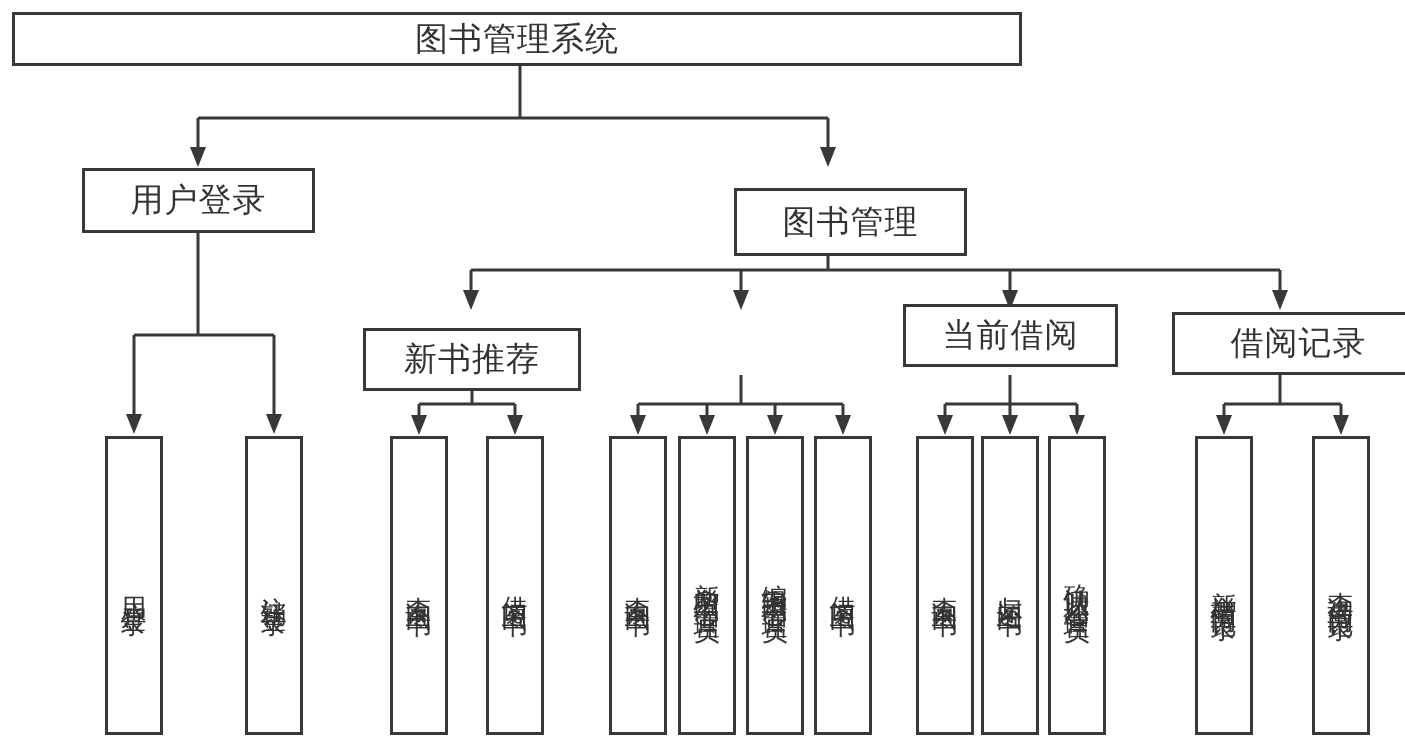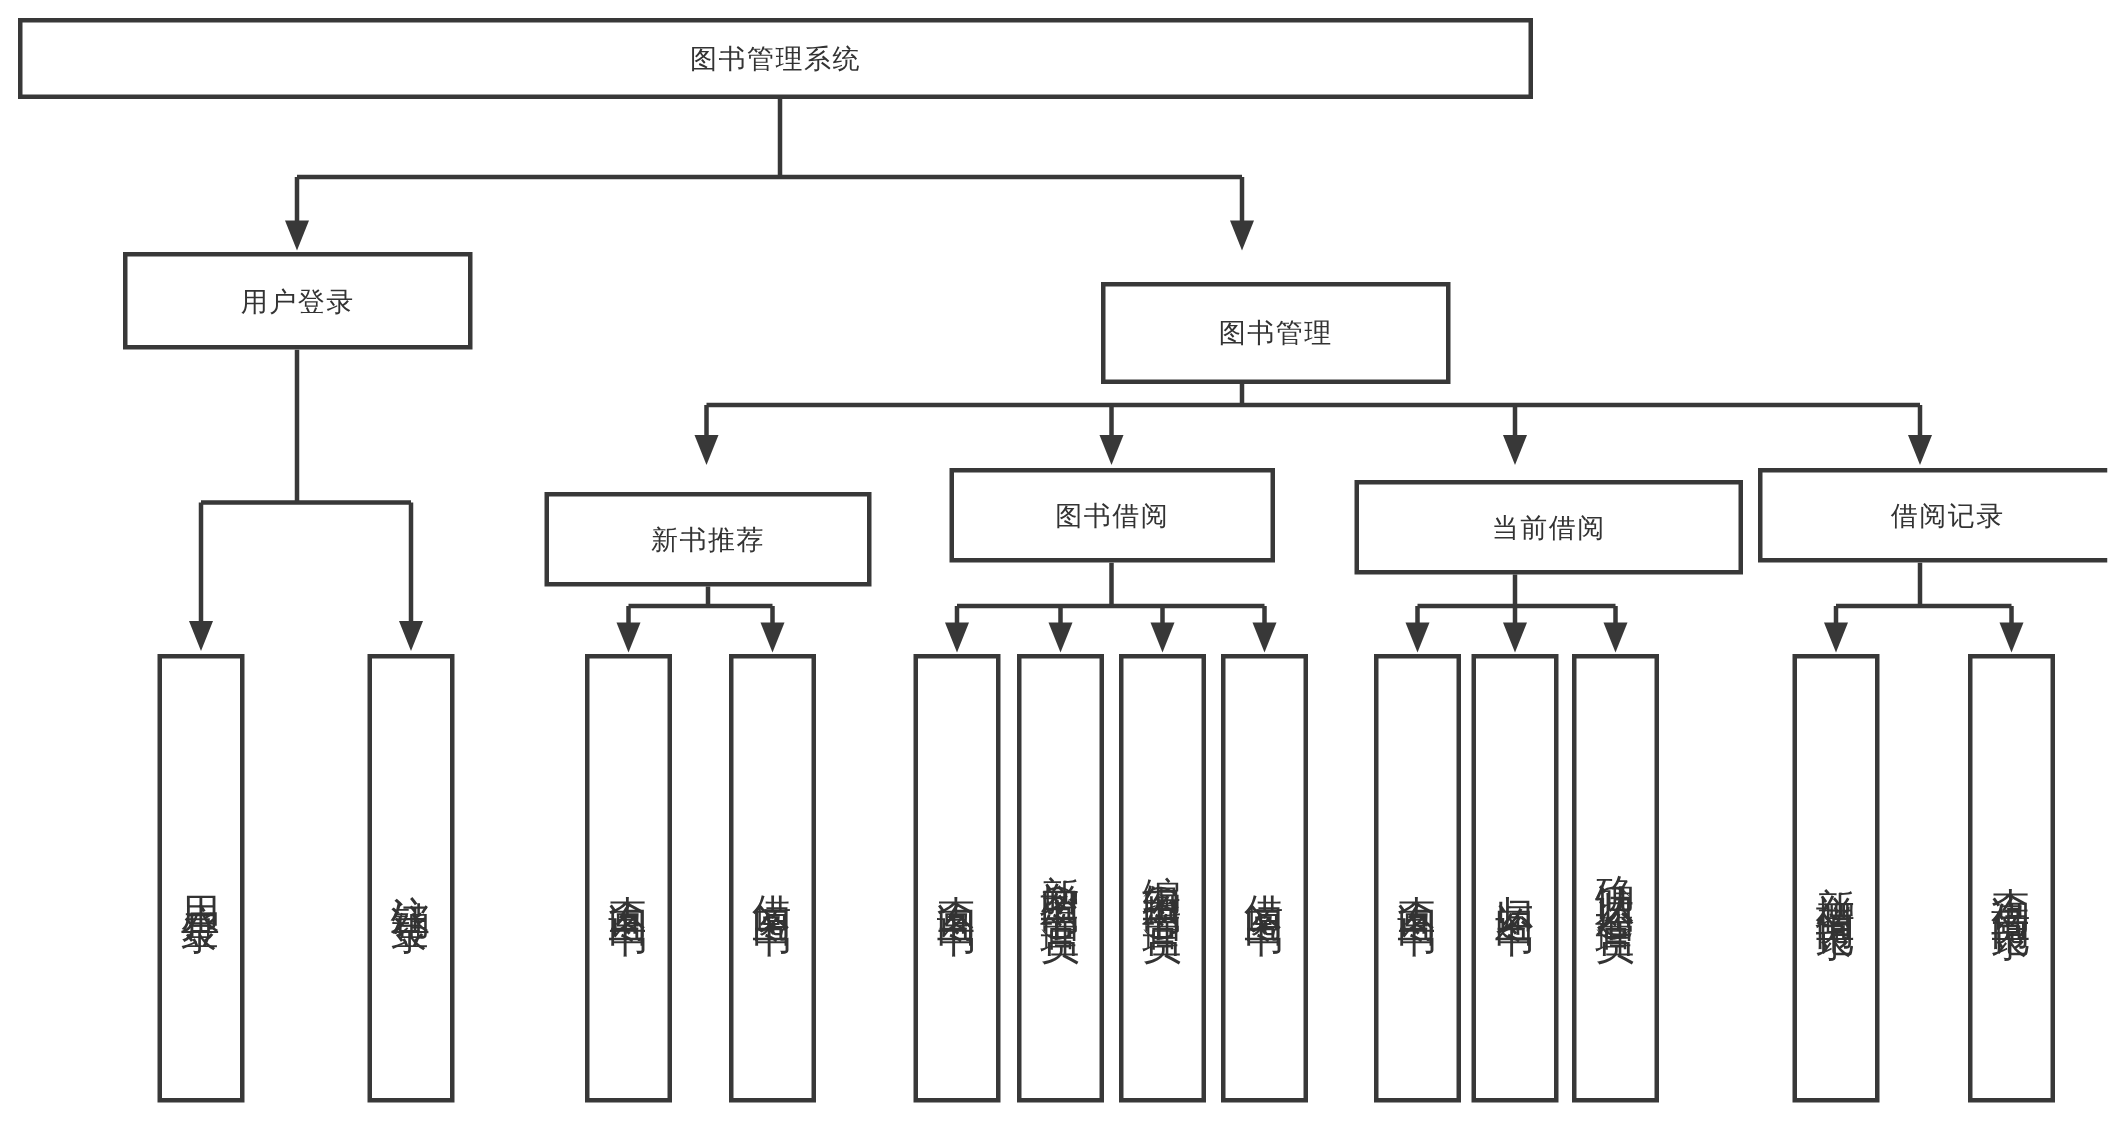--- a/index.html
+++ b/index.html
@@ -21,41 +21,41 @@
     position: absolute;
     box-sizing: border-box;
     background: #ffffff;
     border: 3px solid #383838;
     display: flex;
     align-items: center;
     justify-content: center;
     z-index: 2;
   }
   .hlabel {
-    font-size: 18px;
+    font-size: 33px;
     color: #333333;
     letter-spacing: 1px;
     white-space: nowrap;
   }
   .vlabel {
     writing-mode: vertical-rl;
     text-orientation: mixed;
     font-size: 26px;
     letter-spacing: 5px;
     color: #333333;
     line-height: 1;
     white-space: nowrap;
   }
   
   .n-root   { left: 12px;   top: 12px;  width: 1010px; height: 54px; }
   .n-login  { left: 82px;   top: 168px; width: 233px;  height: 65px; }
   .n-mgmt   { left: 734px;  top: 168px; width: 233px;  height: 68px; margin-top: 20px; }
   .n-rec    { left: 363px;  top: 328px; width: 218px;  height: 63px; }
   .n-bb     { left: 633px;  top: 312px; width: 217px;  height: 63px; }
-  .n-cb     { left: 903px;  top: 320px; width: 259px;  height: 63px; }
+  .n-cb     { left: 903px;  top: 304px; width: 215px;  height: 63px; }
   .n-br     { left: 1172px; top: 312px; width: 253px;  height: 63px; }
   
   .leaf { top: 436px; width: 58px; height: 299px; }
   .l-e1 { left: 105px; }
   .l-e2 { left: 245px; }
   .l-a1 { left: 390px; }
   .l-a2 { left: 486px; }
   .l-b1 { left: 609px; }
   .l-b2 { left: 678px; }
   .l-b3 { left: 746px; }
@@ -124,23 +124,20 @@
   <div class="node n-login">
     <span class="hlabel">用户登录</span>
   </div>
   <div class="node n-mgmt">
     <span class="hlabel">图书管理</span>
   </div>
 
   <div class="node n-rec">
     <span class="hlabel">新书推荐</span>
   </div>
-  <div class="node n-bb">
-    <span class="hlabel">图书借阅</span>
-  </div>
   <div class="node n-cb">
     <span class="hlabel">当前借阅</span>
   </div>
   <div class="node n-br">
     <span class="hlabel">借阅记录</span>
   </div>
 
   <div class="node leaf l-e1">
     <span class="vlabel">用户登录</span>
   </div>

